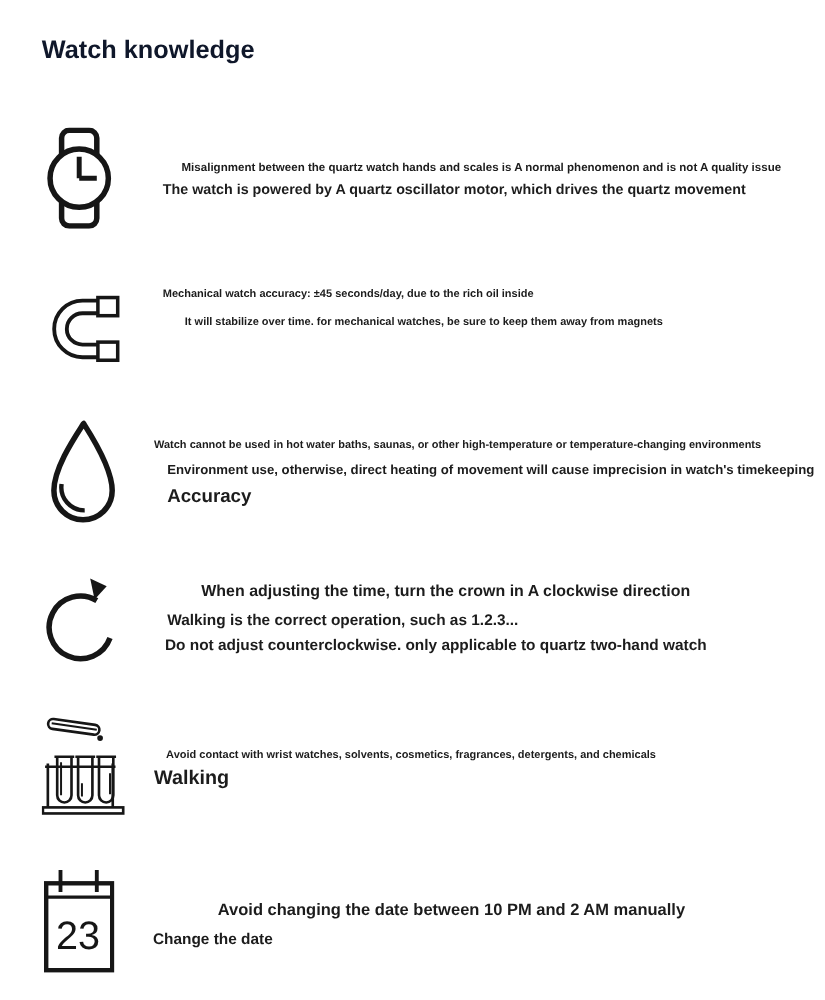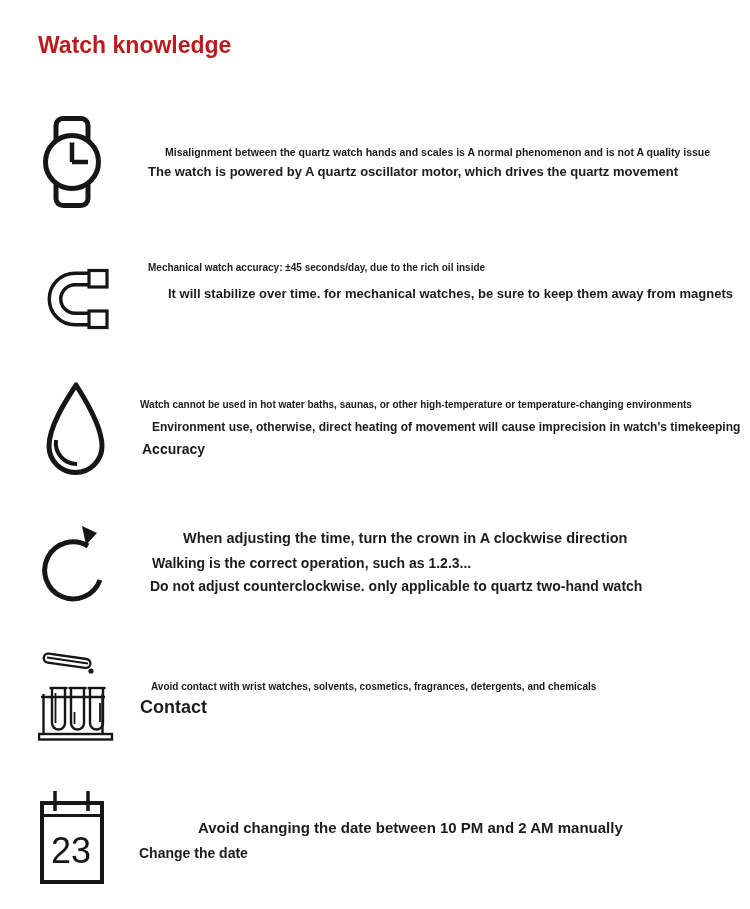--- a/index.html
+++ b/index.html
@@ -4,29 +4,29 @@
 <style>
   html,body{margin:0;padding:0;background:#fff;}
   .canvas{
     position:relative;width:750px;height:909px;background:#ffffff;
     font-family:"Liberation Sans",sans-serif;overflow:hidden;
   }
   .ln{
     position:absolute;font-weight:bold;color:#1c1c1c;
     line-height:1.15;white-space:nowrap;
   }
-  .title{left:38px;top:32px;font-size:23px;color:#b91c1c;}
+  .title{left:38px;top:32px;font-size:23px;color:#0f172a;}
   .s1l1{left:165px;top:146px;font-size:10.5px;}
   .s1l2{left:148px;top:165px;font-size:13px;}
   .s2l1{left:148px;top:262px;font-size:10px;}
-  .s2l2{left:155px;top:287px;font-size:13px;padding-left:13px;}
+  .s2l2{left:155px;top:287px;font-size:10px;padding-left:13px;}
   .s2l3{left:148px;top:313px;font-size:11px;}
   .s3l1{left:140px;top:399px;font-size:10px;}
   .s3l2{left:152px;top:421px;font-size:12px;}
-  .s3l3{left:142px;top:441px;font-size:14px;}
+  .s3l3{left:152px;top:441px;font-size:17px;}
   .s4l1{left:183px;top:530px;font-size:14.5px;}
   .s4l2{left:152px;top:555px;font-size:14px;}
   .s4l3{left:150px;top:578px;font-size:14px;}
   .s5l1{left:151px;top:681px;font-size:10px;}
   .s5l2{left:140px;top:697px;font-size:18px;}
   .s6l1{left:198px;top:819px;font-size:15px;}
   .s6l2{left:139px;top:845px;font-size:14px;}
   .icon{position:absolute;}
   .icon-watch{left:42px;top:116px;width:60px;height:92px;}
   .icon-magnet{left:43px;top:267px;width:70px;height:64px;}
@@ -101,21 +101,21 @@
       <path d="M33 40 v35 a6.5 6.5 0 0 0 13 0 v-35" stroke-width="2.4"></path>
       <line x1="30.5" y1="40" x2="48.5" y2="40" stroke-width="2.4"></line>
       <path d="M52 40 v35 a6.5 6.5 0 0 0 13 0 v-35" stroke-width="2.4"></path>
       <line x1="49.5" y1="40" x2="67.5" y2="40" stroke-width="2.4"></line>
       <line x1="17.5" y1="45" x2="17.5" y2="75" stroke-width="1.8"></line>
       <line x1="36.5" y1="64" x2="36.5" y2="76" stroke-width="1.8"></line>
       <line x1="62" y1="55" x2="62" y2="74" stroke-width="1.8"></line>
     </svg>
   </div>
   <div class="ln s5l1">Avoid contact with wrist watches, solvents, cosmetics, fragrances, detergents, and chemicals</div>
-  <div class="ln s5l2">Contact</div>
+  <div class="ln s5l2">Walking</div>
 
   <div class="icon icon-calendar">
     <svg width="64" height="96" viewBox="0 0 64 96" fill="none" stroke="#161616">
       <rect x="2" y="14" width="60" height="79" stroke-width="4"></rect>
       <line x1="2" y1="26.5" x2="62" y2="26.5" stroke-width="3"></line>
       <line x1="15" y1="2" x2="15" y2="22" stroke-width="3.5"></line>
       <line x1="48" y1="2" x2="48" y2="22" stroke-width="3.5"></line>
       <text class="cal-day" x="31" y="74" text-anchor="middle" stroke="none">23</text>
     </svg>
   </div>

